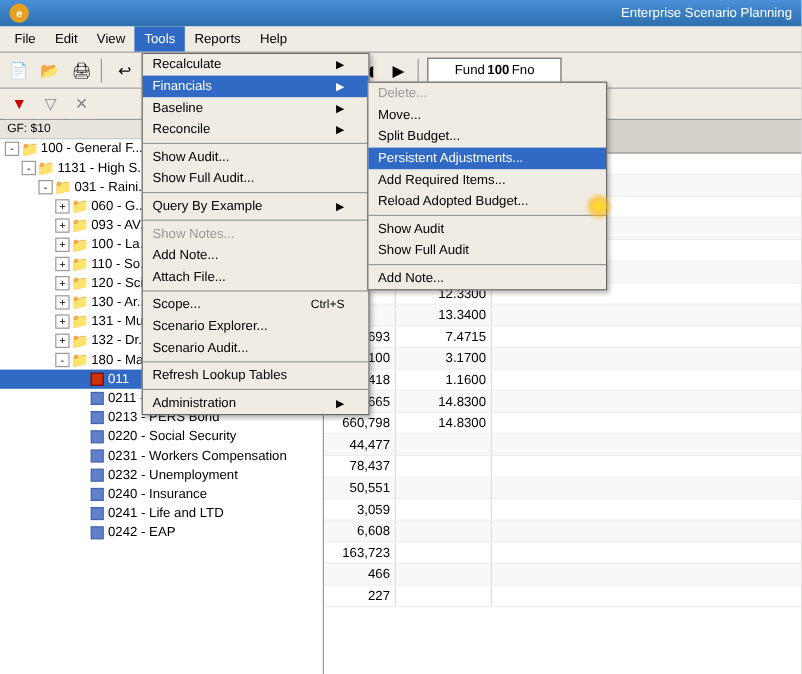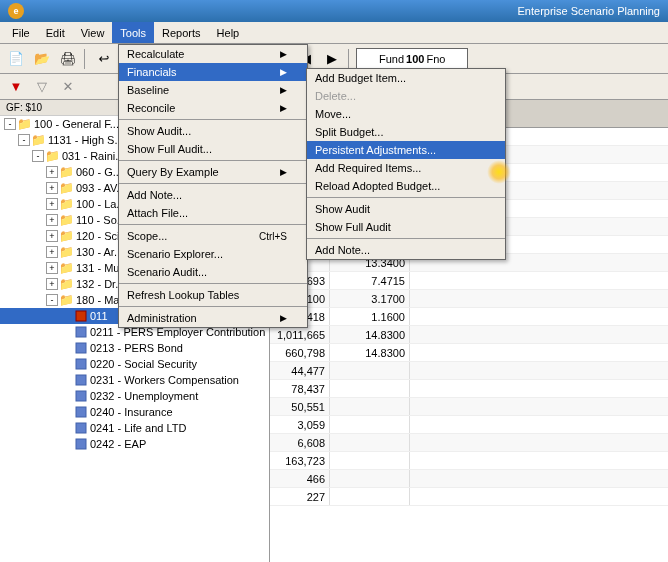--- a/index.html
+++ b/index.html
@@ -569,20 +569,23 @@
     </div>
     <div class="menu-popup-item">
       <span>Show Full Audit...</span>
     </div>
     <div class="menu-popup-sep"></div>
     <div class="menu-popup-item">
       <span>Query By Example</span>
       <span class="arrow">▶</span>
     </div>
     <div class="menu-popup-sep"></div>
+    <div class="menu-popup-item disabled">
+      <span>Show Notes...</span>
+    </div>
     <div class="menu-popup-item">
       <span>Add Note...</span>
     </div>
     <div class="menu-popup-item">
       <span>Attach File...</span>
     </div>
     <div class="menu-popup-sep"></div>
     <div class="menu-popup-item">
       <span>Scope...</span>
       <span class="shortcut">Ctrl+S</span>
@@ -598,23 +601,20 @@
       <span>Refresh Lookup Tables</span>
     </div>
     <div class="menu-popup-sep"></div>
     <div class="menu-popup-item">
       <span>Administration</span>
       <span class="arrow">▶</span>
     </div>
   </div>
 
   <div class="menu-popup submenu1" style="top:68px; left:306px; width:200px;">
-    <div class="menu-popup-item">
-      <span>Add Budget Item...</span>
-    </div>
     <div class="menu-popup-item disabled">
       <span>Delete...</span>
     </div>
     <div class="menu-popup-item">
       <span>Move...</span>
     </div>
     <div class="menu-popup-item">
       <span>Split Budget...</span>
     </div>
     <div class="menu-popup-item highlighted">

